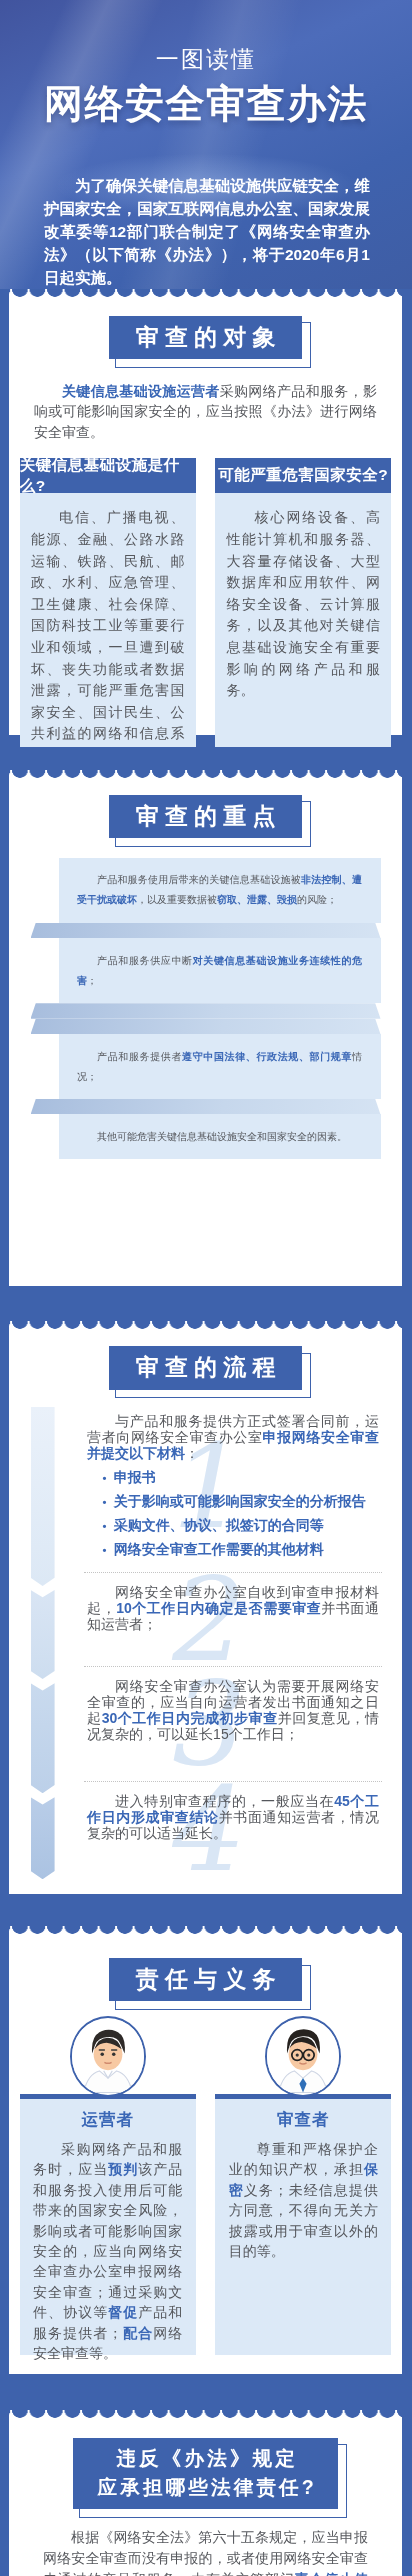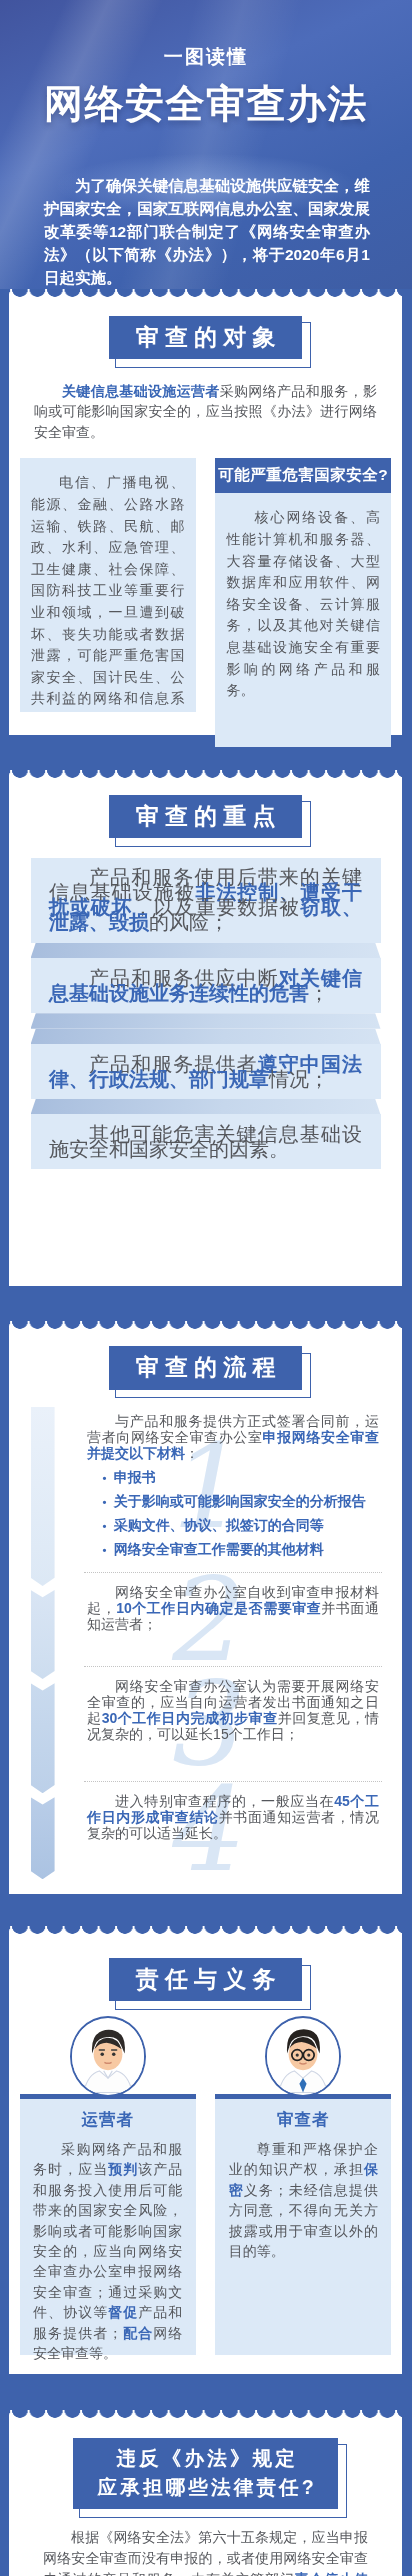--- a/index.html
+++ b/index.html
@@ -15,21 +15,21 @@
 
   
   .hdr{position:absolute;top:0;left:0;width:412px;height:289px;
        background:linear-gradient(155deg,#41549e 0%,#4d6cba 38%,#3f62ae 70%,#3e5da4 100%);}
   .hdr::before{content:"";position:absolute;inset:0;
        background:linear-gradient(115deg,rgba(255,255,255,0) 12%,rgba(255,255,255,.16) 20%,rgba(255,255,255,0) 30%),
                   linear-gradient(105deg,rgba(255,255,255,0) 40%,rgba(255,255,255,.10) 50%,rgba(255,255,255,0) 62%);}
   .hdr::after{content:"";position:absolute;left:0;top:124px;width:412px;height:103px;
        background:radial-gradient(ellipse 216px 46px at 50% 60%,rgba(190,215,255,.35),rgba(190,215,255,0) 70%);}
   .badge{position:absolute;top:44px;width:100%;text-align:center;color:#fff;
-         font-size:19px;font-weight:bold;letter-spacing:2.1px;z-index:2;}
+         font-size:23px;font-weight:normal;letter-spacing:2.1px;z-index:2;}
   .main-title{position:absolute;top:77px;width:100%;text-align:center;color:#fff;
          font-size:39px;font-weight:bold;letter-spacing:1.5px;z-index:2;
          text-shadow:0 2.6px 6.2px rgba(10,20,60,.3);}
   .intro{position:absolute;top:174px;left:44px;width:326px;color:#fff;
          font-size:15.5px;font-weight:bold;line-height:23px;text-align:justify;
          text-indent:2em;z-index:2;}
 
   
   .sec{position:absolute;left:9px;width:393px;background:#fff;}
   .scallop{height:11.3px;width:100%;
@@ -49,22 +49,22 @@
   .acc{color:var(--accent);font-weight:bold;}
   .cols{display:flex;justify-content:center;gap:19.6px;margin-top:15.5px;}
   .col{width:176px;}
   .colhdr{height:35px;background:var(--blue);color:#fff;font-size:15.5px;font-weight:bold;
         display:flex;align-items:center;justify-content:center;letter-spacing:0.5px;}
   .colbody{background:var(--card);height:254px;padding:14.4px 11.3px;font-size:14px;
         line-height:21.6px;color:var(--ink);text-align:justify;text-indent:2em;overflow:hidden;}
 
   
   .cards{margin:20px auto 0 auto;width:350px;}
-  .fcard{background:var(--card);padding:12.4px 18.5px;font-size:20px;line-height:15px;
-        color:var(--ink);text-align:justify;text-indent:2em;}
+  .fcard{background:var(--card);padding:12.4px 18.5px;font-size:10px;line-height:20px;
+        color:var(--ink);text-align:justify;text-indent:2em;margin-left:28px;}
   .ribbon{height:15.5px;background:linear-gradient(100deg,#a7bddd 0%,#c6d7ec 55%,#d5e3f3 100%);
         clip-path:polygon(1.5% 0,98.5% 0,100% 100%,0 100%);}
 
   
   .flowbar{position:absolute;left:21.6px;top:86px;width:24px;z-index:1;}
   .fseg{width:24px;margin-bottom:4.1px;}
   .fseg.first{clip-path:polygon(0 0,100% 0,100% calc(100% - 8.2px),50% 100%,0 calc(100% - 8.2px));}
   .fseg.mid{clip-path:polygon(0 0,50% 7.2px,100% 0,100% calc(100% - 8.2px),50% 100%,0 calc(100% - 8.2px));}
   .steps{position:absolute;left:75px;top:81px;width:298px;}
   .step{position:relative;padding:11.3px 3.1px 0 3.1px;}
@@ -108,20 +108,21 @@
   </div>
 
   <div class="sec" style="top:289px;height:446px;">
     <div class="scallop"></div>
     <div class="tbox-wrap" style="margin-top:15.5px;">
       <div class="tbox">审查的对象</div>
     </div>
     <div class="lead"><span class="acc">关键信息基础设施运营者</span><span>采购网络产品和服务，影响或可能影响国家安全的，应当按照《办法》进行网络安全审查。</span></div>
     <div class="cols">
       <div class="col">
+        <div class="colhdr">关键信息基础设施是什么?</div>
         <div class="colbody">电信、广播电视、能源、金融、公路水路运输、铁路、民航、邮政、水利、应急管理、卫生健康、社会保障、国防科技工业等重要行业和领域，一旦遭到破坏、丧失功能或者数据泄露，可能严重危害国家安全、国计民生、公共利益的网络和信息系统。</div>
       </div>
       <div class="col">
         <div class="colhdr">可能严重危害国家安全?</div>
         <div class="colbody">核心网络设备、高性能计算机和服务器、大容量存储设备、大型数据库和应用软件、网络安全设备、云计算服务，以及其他对关键信息基础设施安全有重要影响的网络产品和服务。</div>
       </div>
     </div>
   </div>
 
   <div class="sec" style="top:770px;height:516px;">

